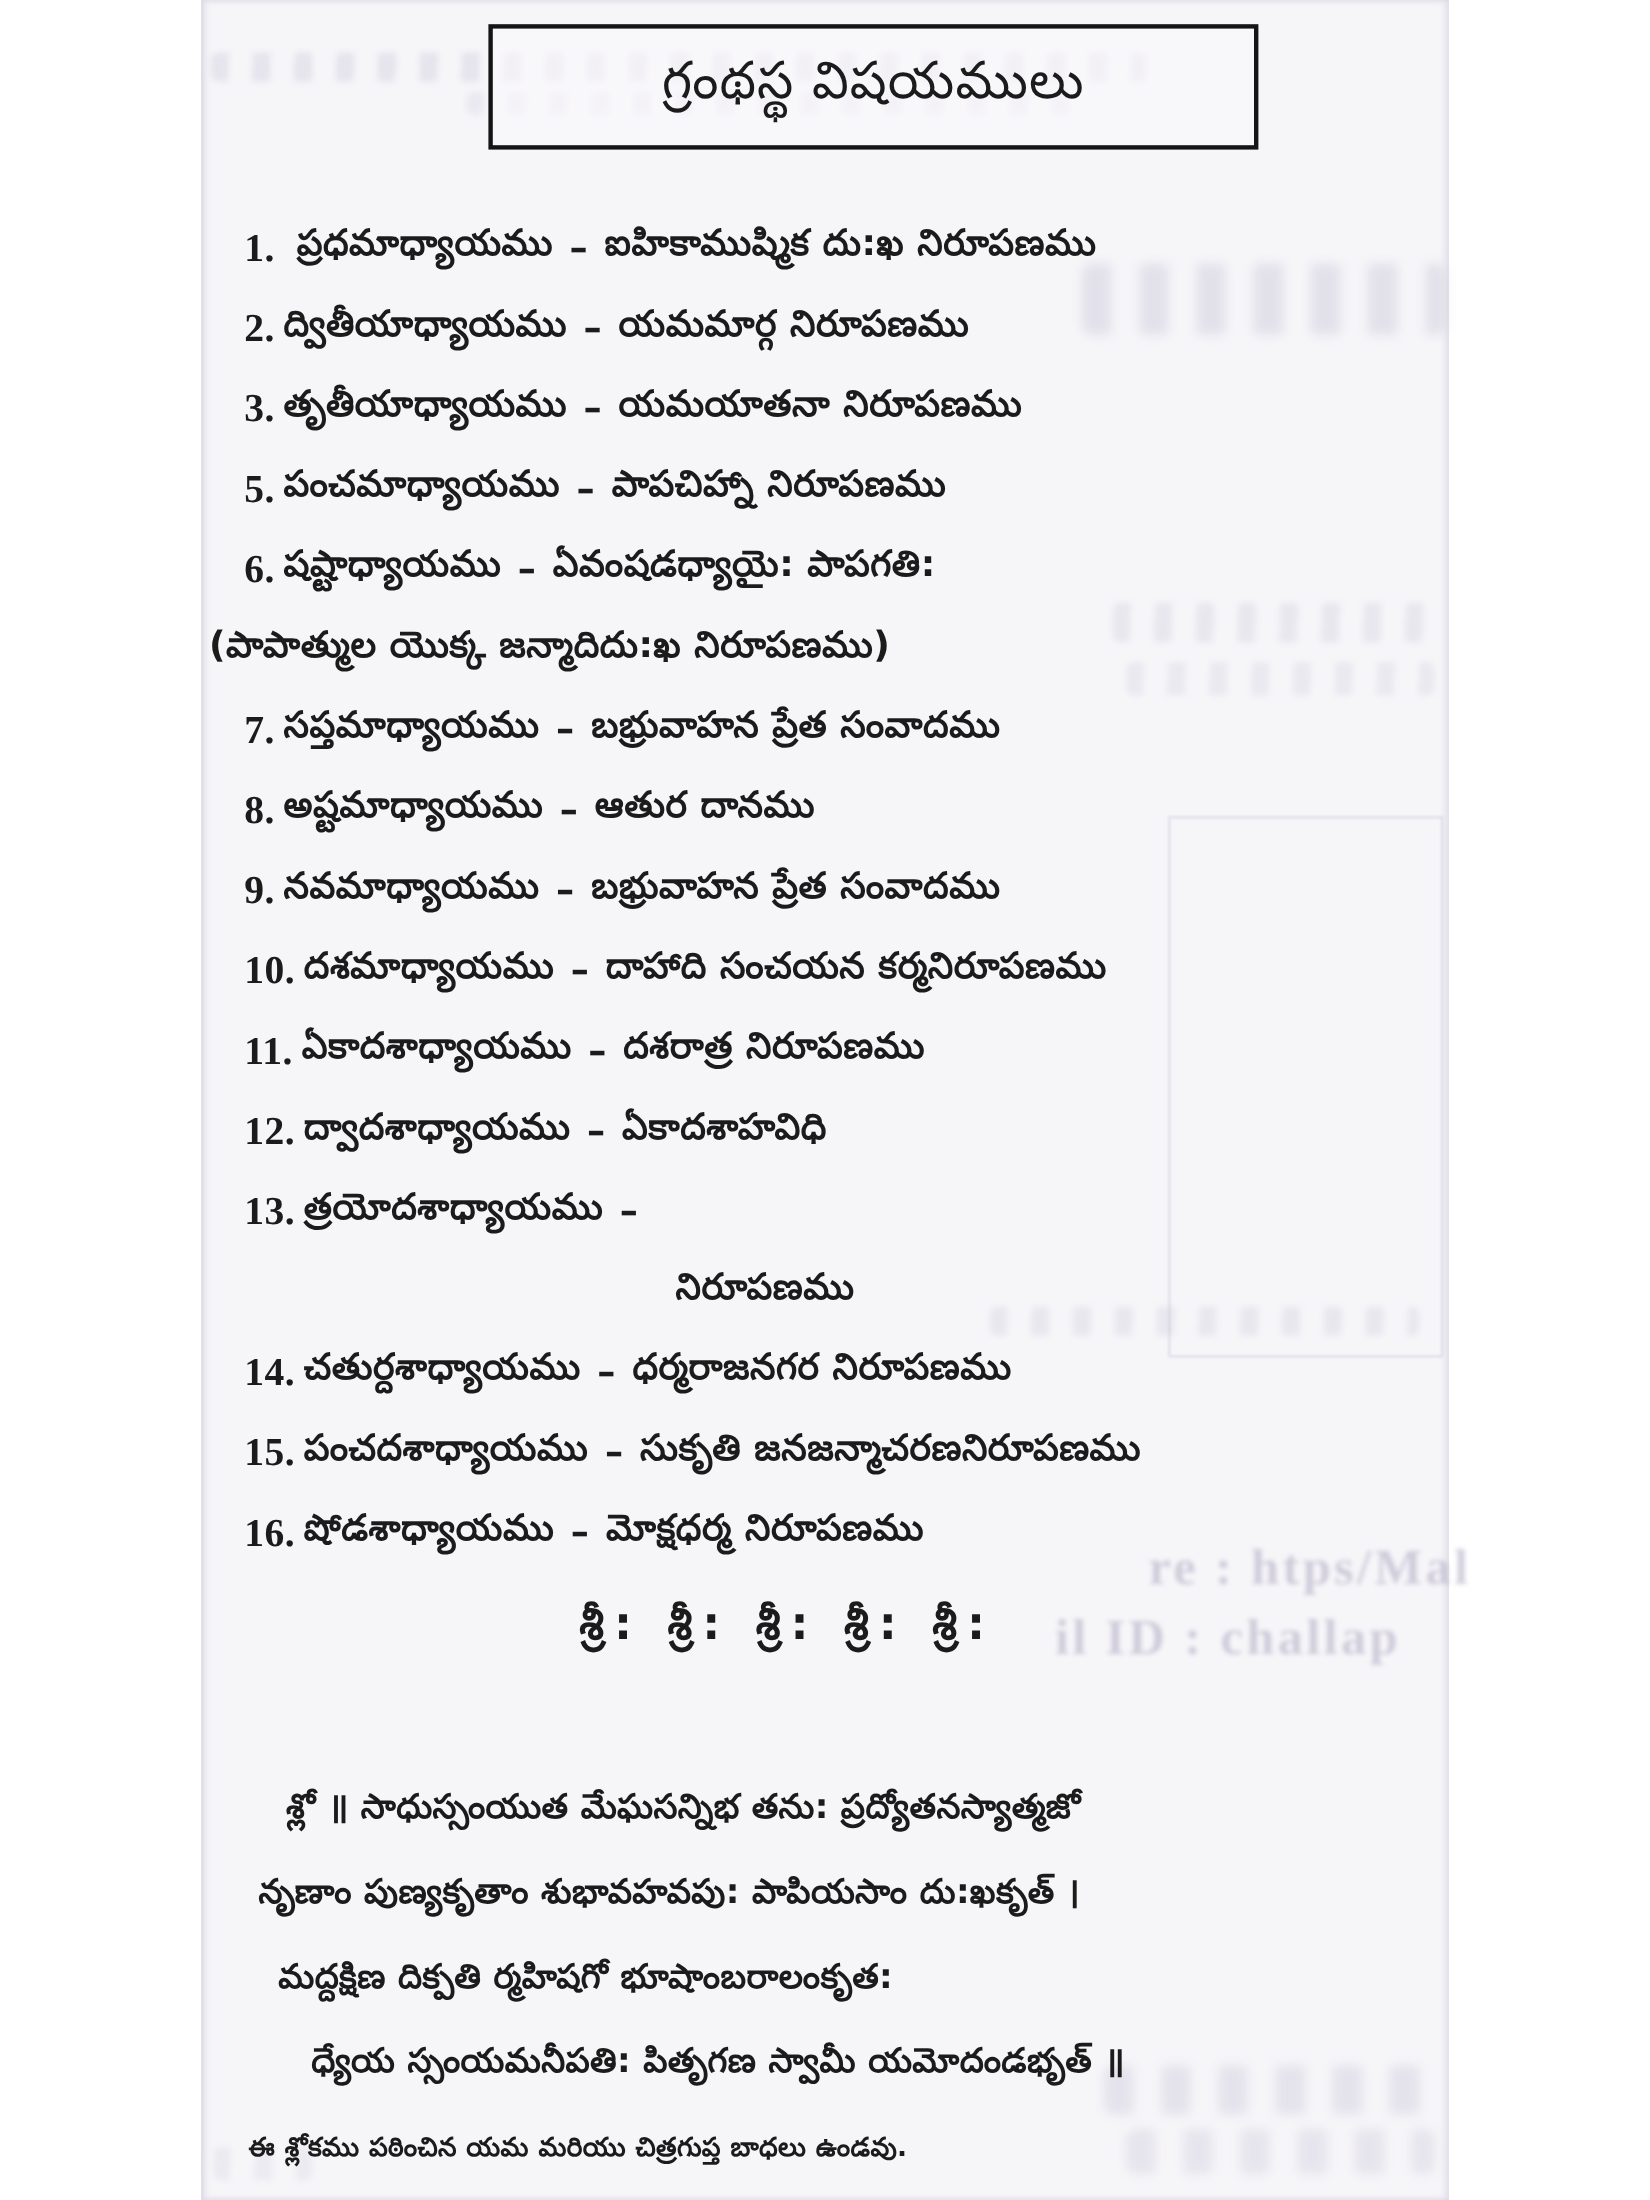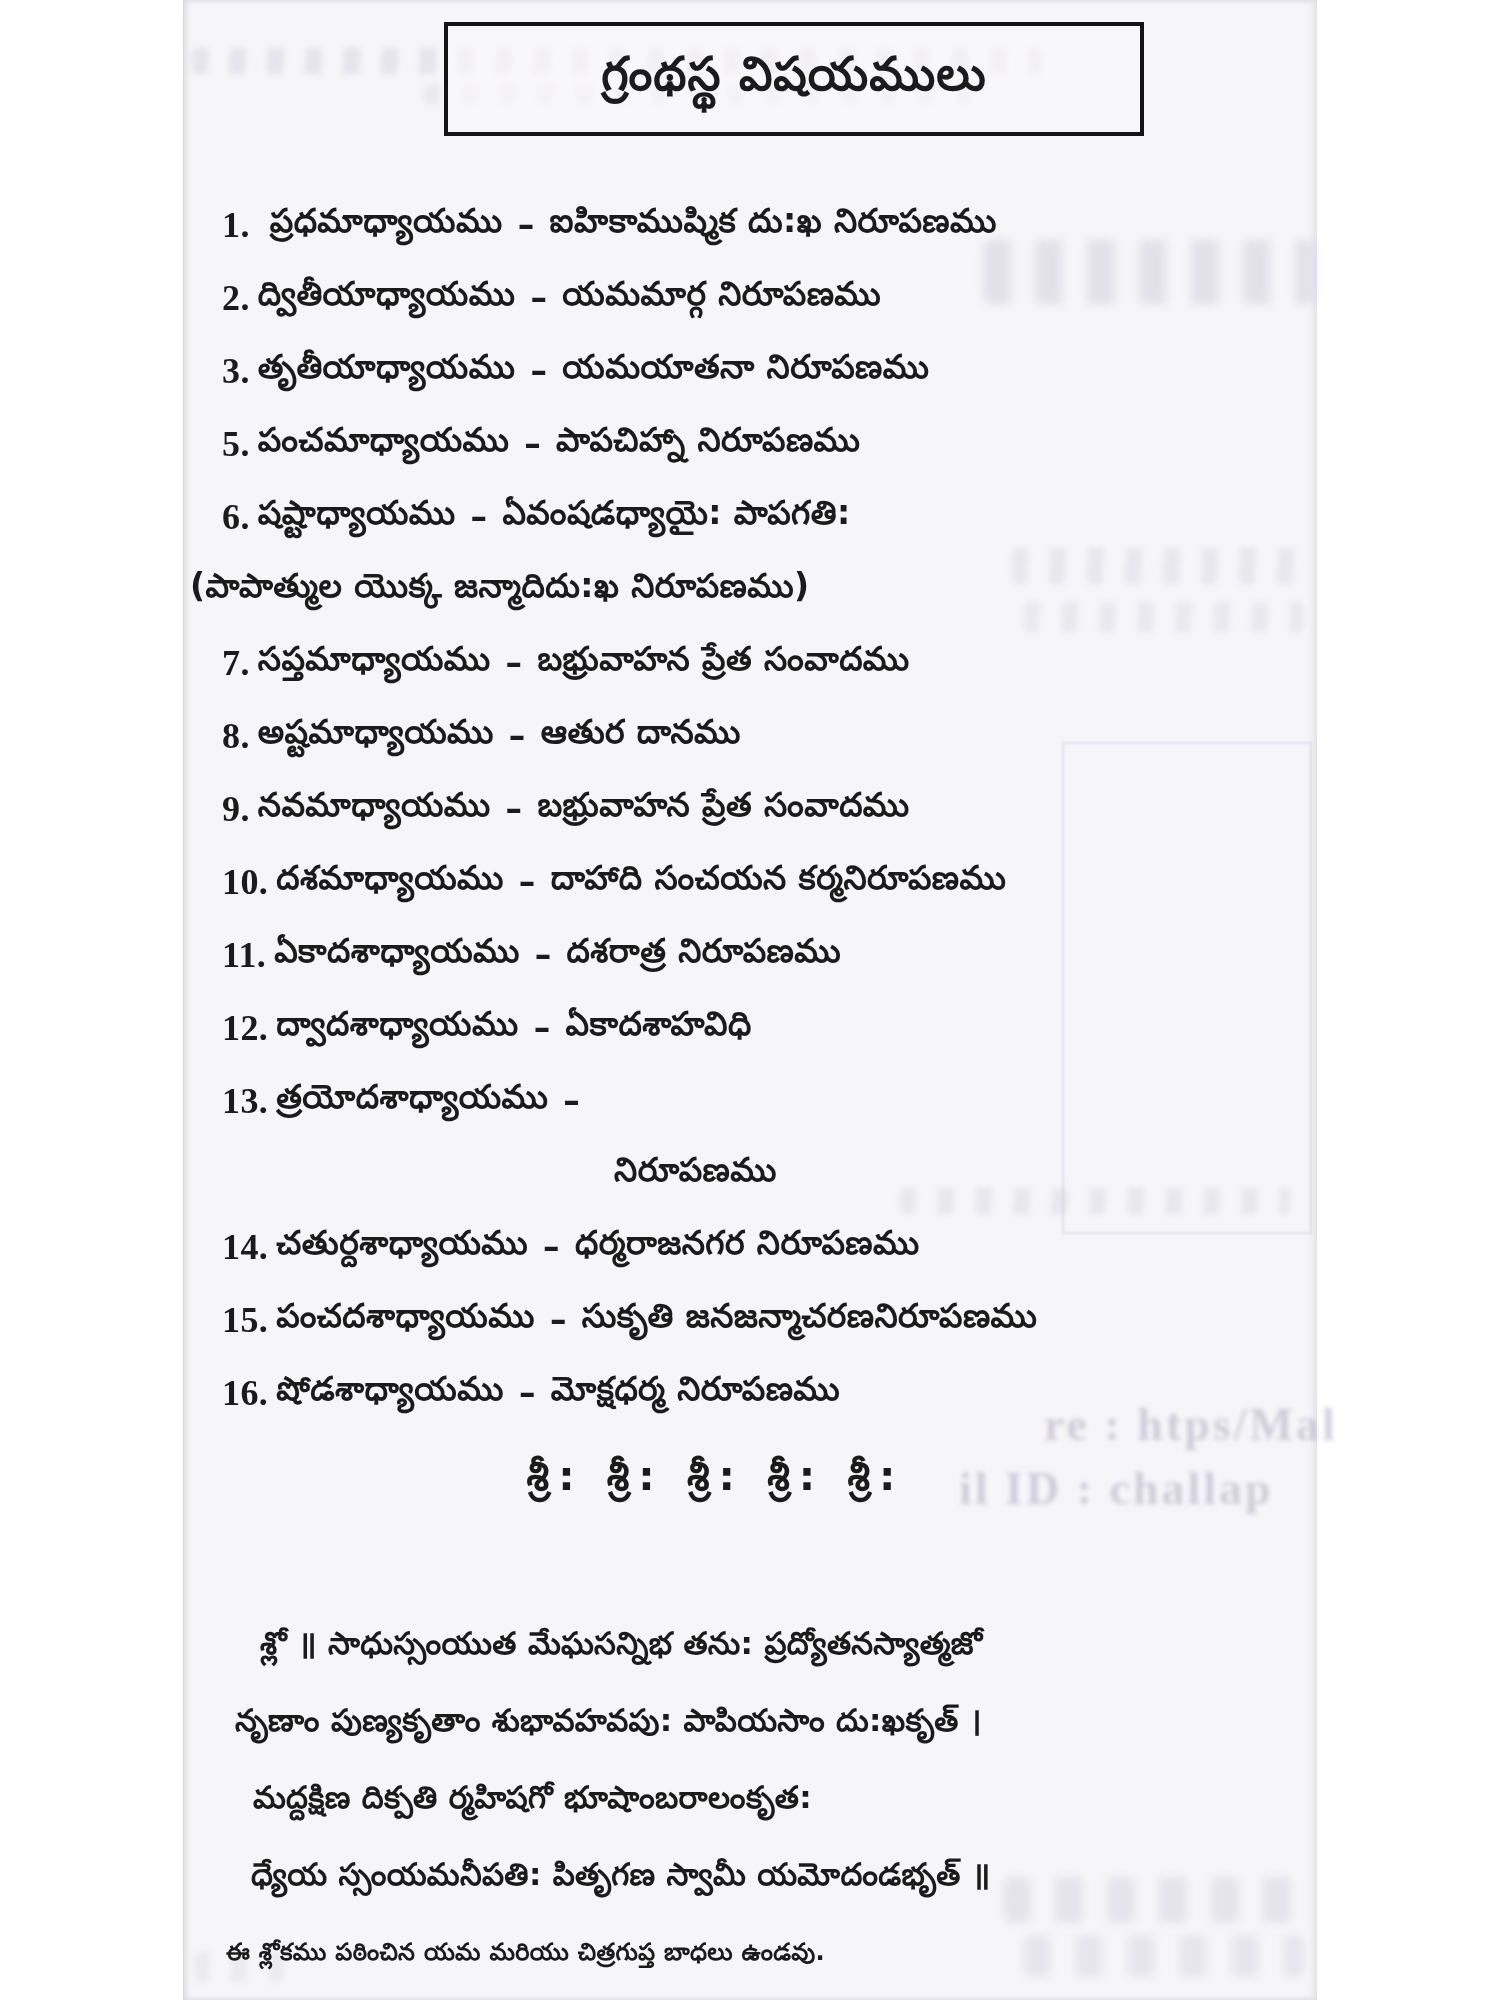--- a/index.html
+++ b/index.html
@@ -19,21 +19,21 @@
     color:#1b1b1b;
   }
   
   .title-box {
     position:absolute; left:260px; top:22px; width:700px; height:114px;
     border:4px solid #151515;
     display:flex; align-items:center; justify-content:center;
     background:rgba(250,249,252,.6);
   }
   .title-box .t {
-    font-size:47px; font-weight:700; letter-spacing:1px; white-space:nowrap;
+    font-size:47px; font-weight:400; letter-spacing:1px; white-space:nowrap;
   }
   
   .toc { position:absolute; left:0; top:188px; width:100%; }
   .row {
     display:flex; align-items:center; height:73px; padding-left:38px;
     font-size:33px; font-weight:700; white-space:nowrap; letter-spacing:.4px;
   }
   .num {
     font-family:"Liberation Serif","DejaVu Serif",serif;
     font-size:36px; font-weight:700; margin-right:8px;
@@ -50,21 +50,21 @@
   }
   
   .verse { position:absolute; left:0; top:1608px; width:100%; }
   .vline {
     display:flex; align-items:center; height:77px;
     font-size:31px; font-weight:700; white-space:nowrap; letter-spacing:.3px;
   }
   .v1 { padding-left:76px; }
   .v2 { padding-left:51px; }
   .v3 { padding-left:69px; }
-  .v4 { padding-left:67px; }
+  .v4 { padding-left:99px; }
   .v5 { padding-left:42px; font-size:24px; }
   
   .ghost { position:absolute; pointer-events:none; }
   .g-stripes {
     background:repeating-linear-gradient(92deg, rgba(186,182,204,.55) 0 16px, rgba(246,245,248,0) 16px 38px);
     filter:blur(3px); opacity:.5; border-radius:6px;
   }
   .g-coarse {
     background:repeating-linear-gradient(90deg, rgba(180,176,200,.6) 0 26px, rgba(246,245,248,0) 26px 52px);
     filter:blur(5px); opacity:.5; border-radius:8px;

